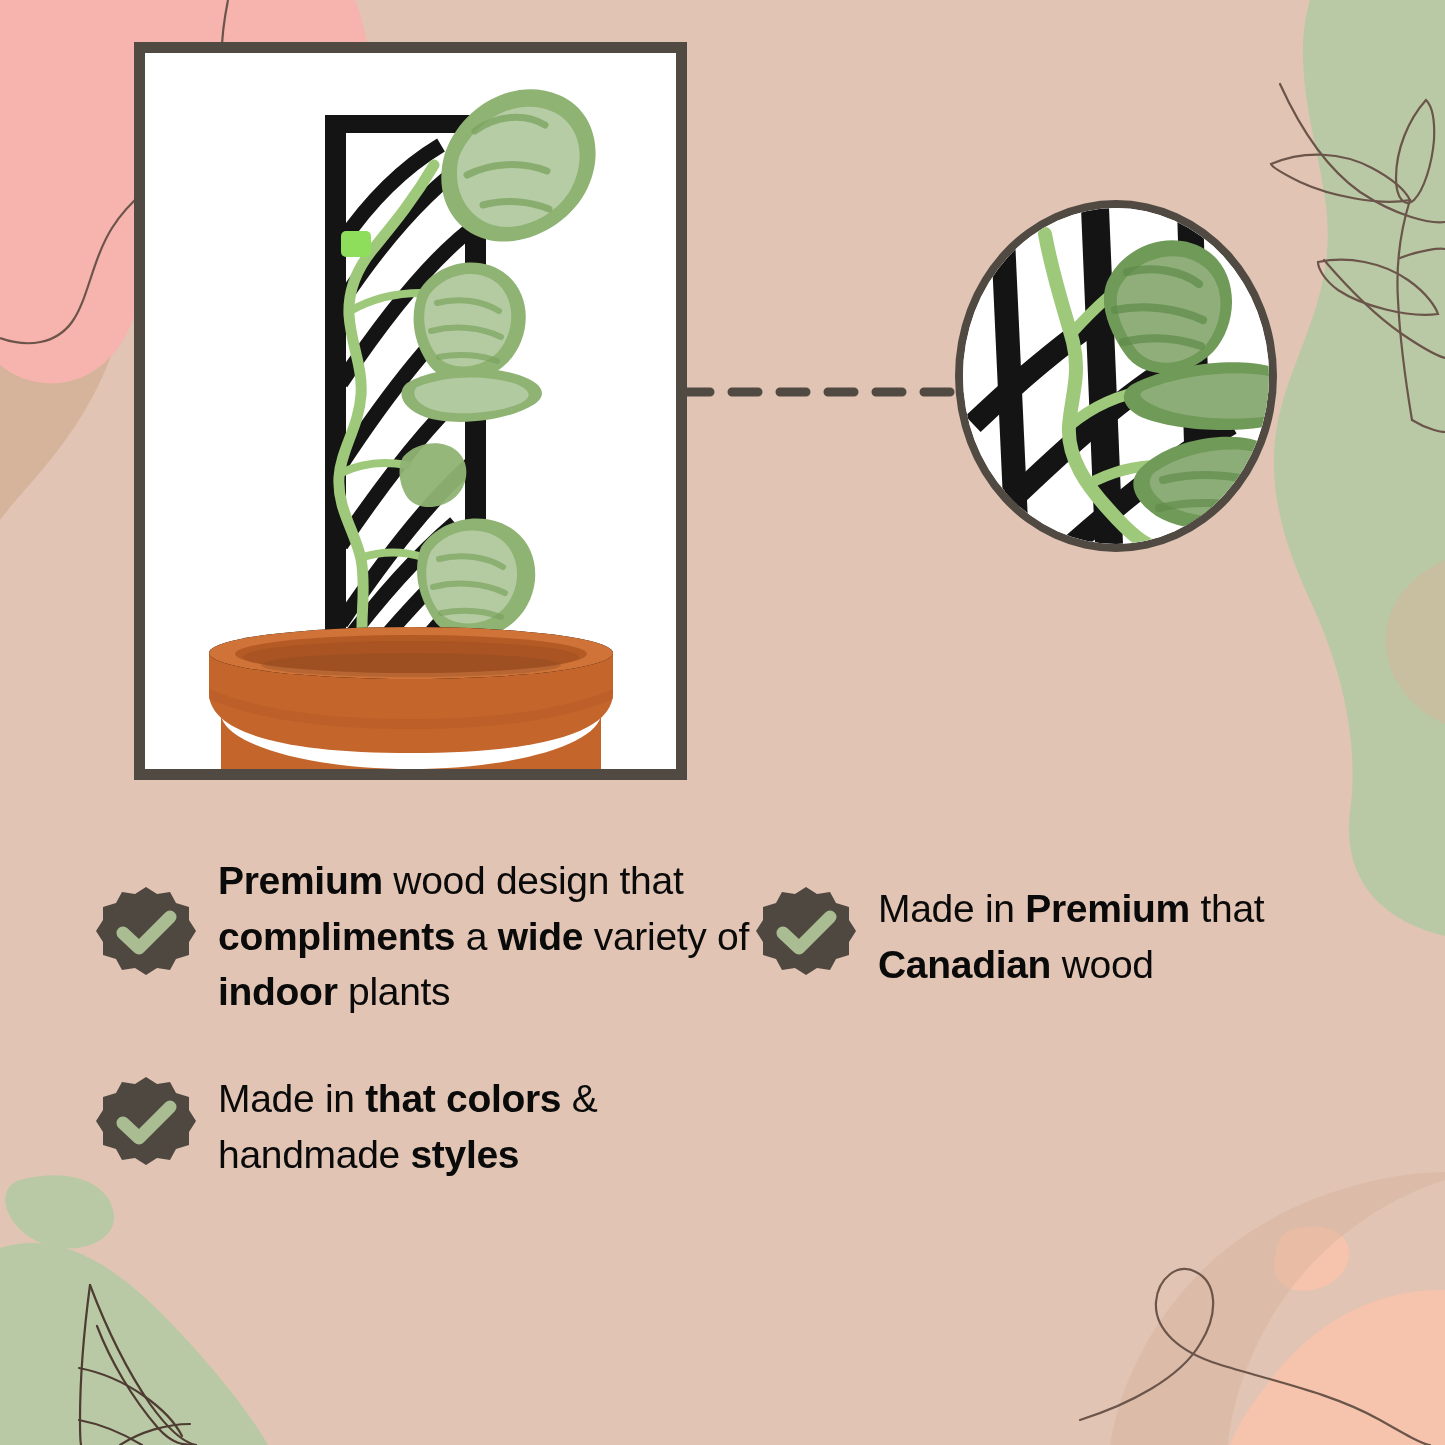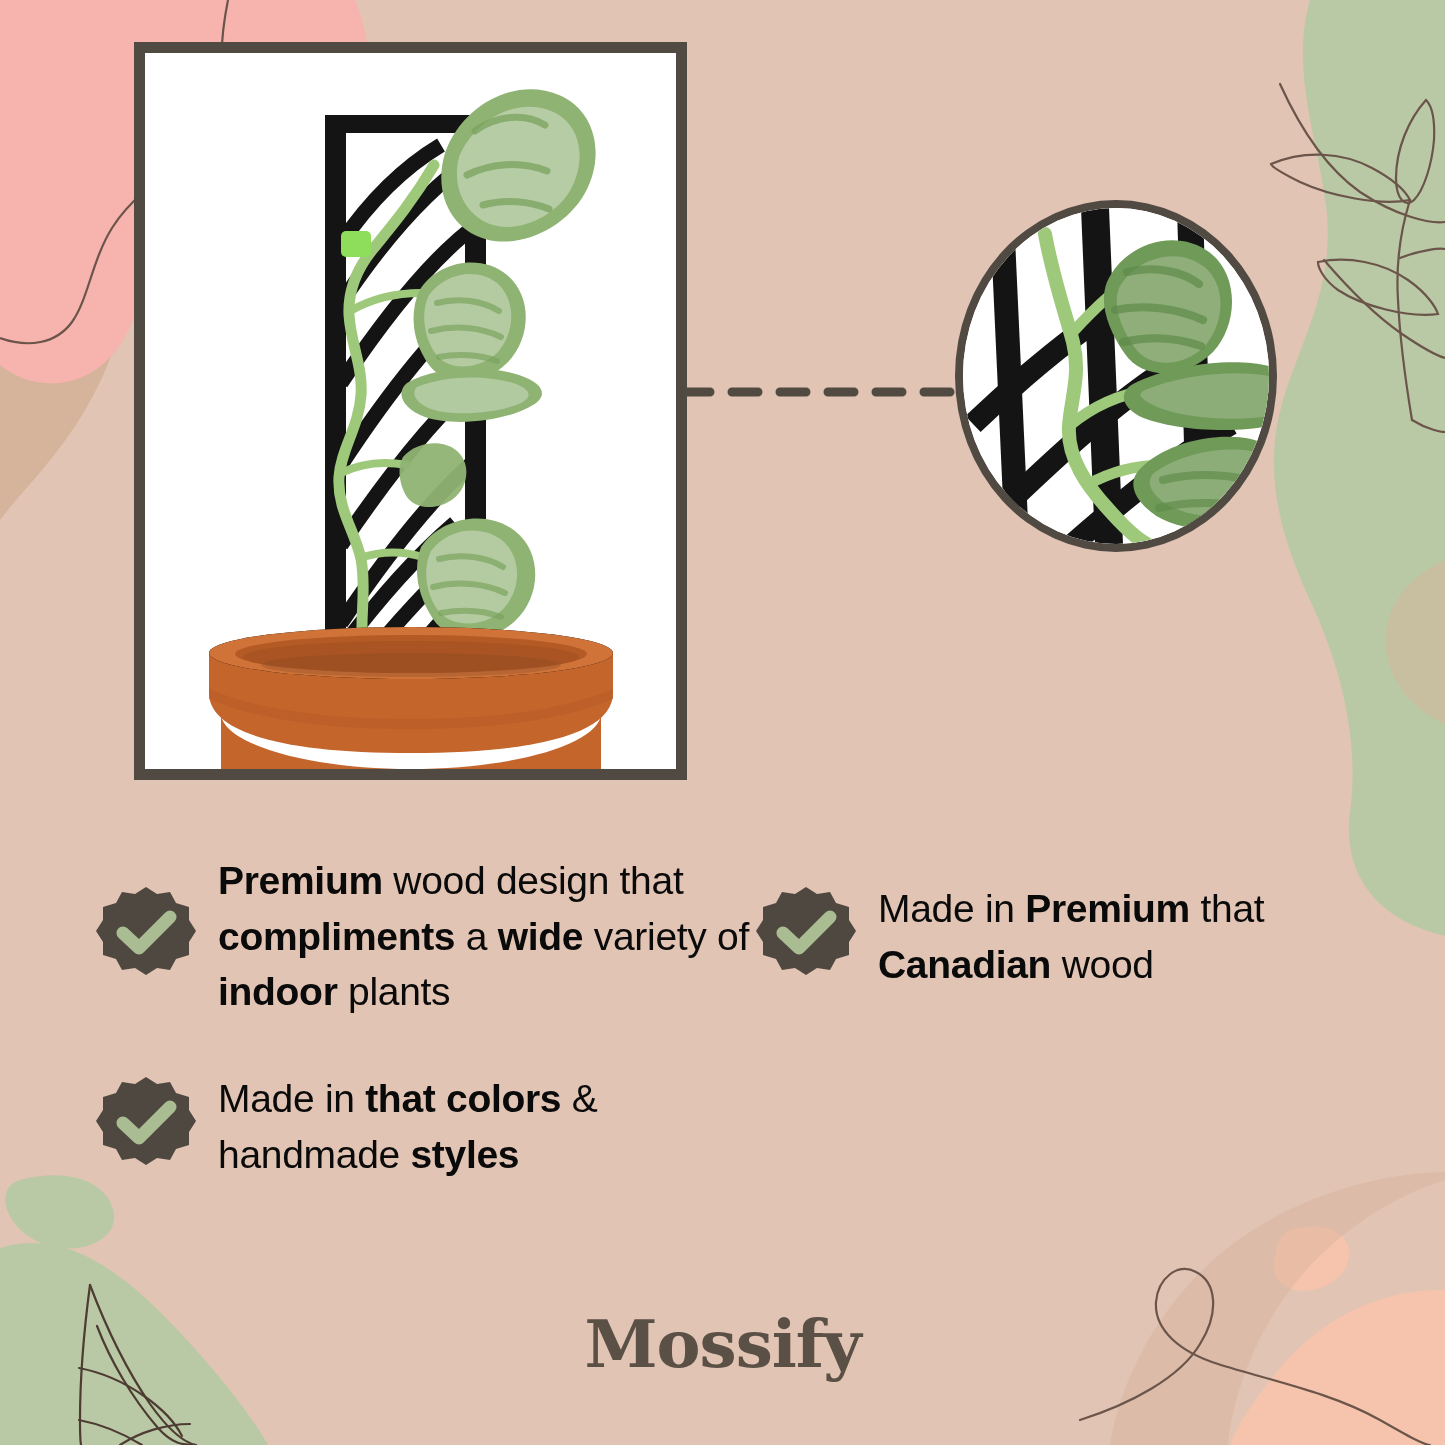--- a/index.html
+++ b/index.html
@@ -351,15 +351,14 @@
                 L93 70 L80 74 L74 85 L61 83 L50 90 L39 83 L26 85 L20 74 L7 70 L7 57
                 L0 46 L7 35 L7 22 L20 18 L26 7 L39 9 Z"></path>
           <path fill="none" stroke="#a9bc92" stroke-width="13" stroke-linecap="round" stroke-linejoin="round" d="M27 48 L43 63 L74 32"></path>
         </svg>
       </span>
       <span class="benefit-text"><span>Made in </span><b>that colors</b><span> &amp; handmade </span><b>styles</b></span>
     </div>
 
   </div>
 
-  <div id="brand">Mossify</div>
 
 </div>
 
 </body></html>

